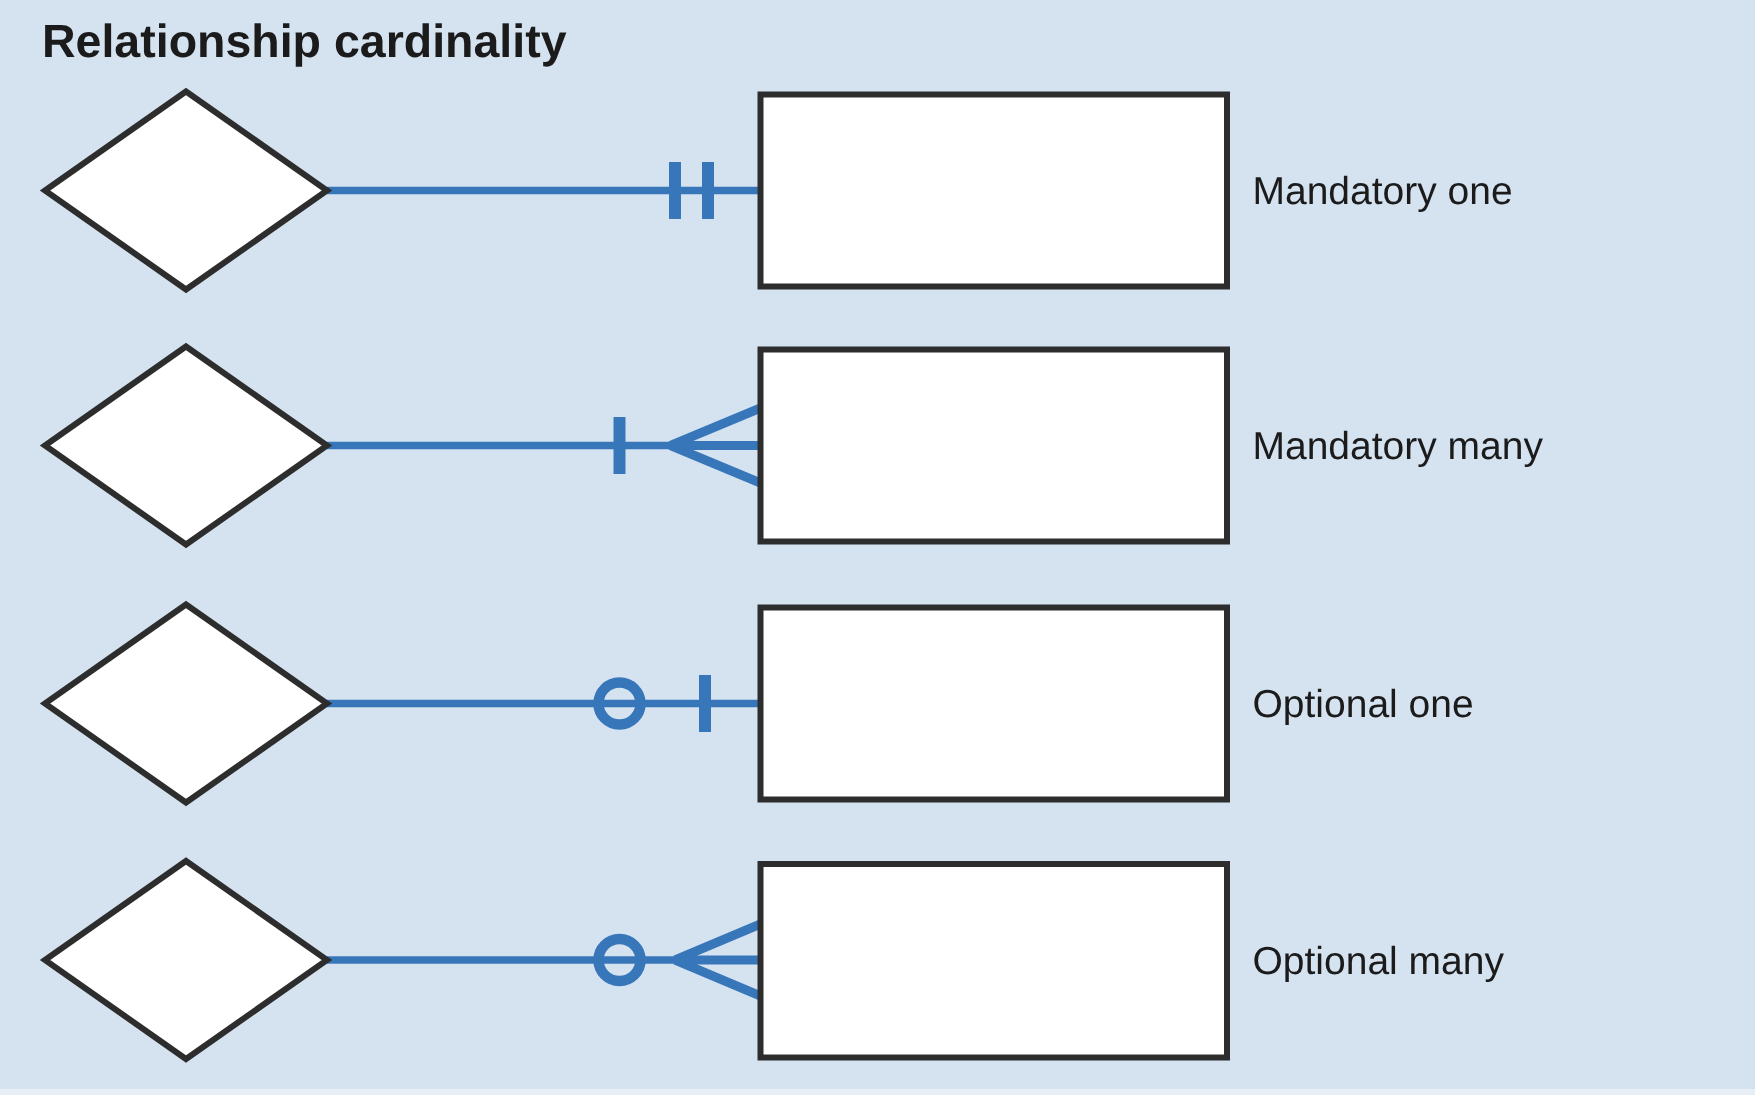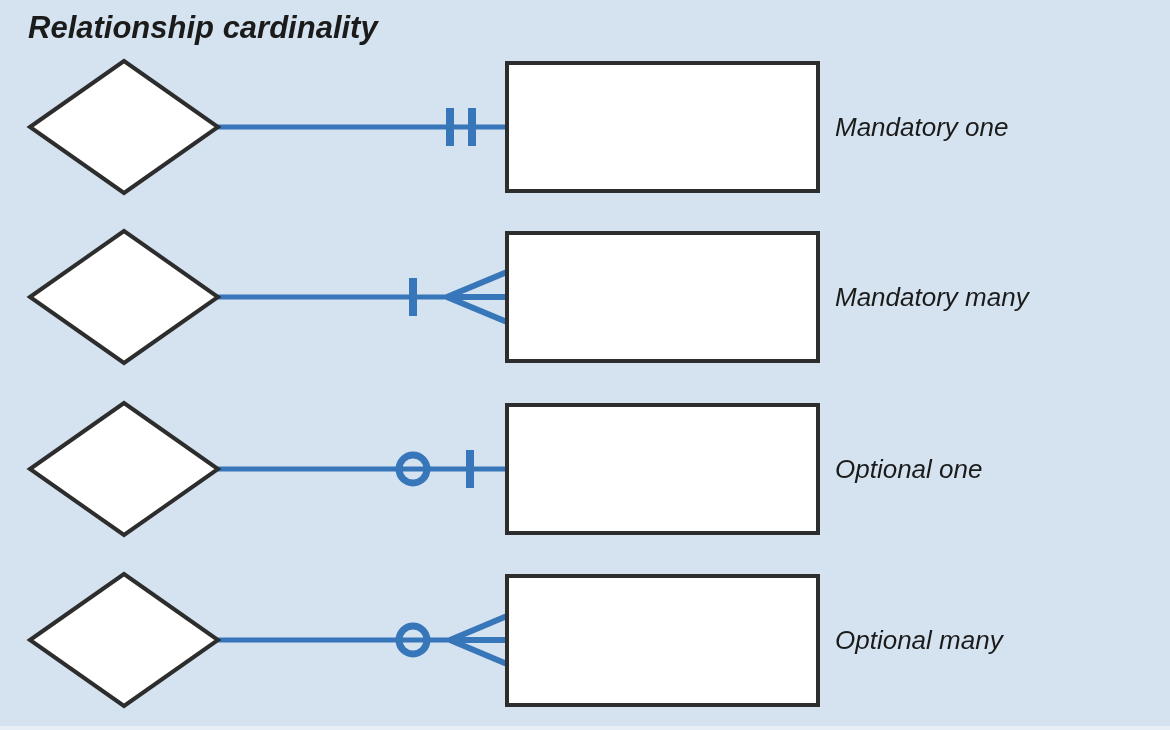--- a/index.html
+++ b/index.html
@@ -3,21 +3,20 @@
 <meta charset="utf-8">
 <style>
   html, body { margin: 0; padding: 0; }
   body { font-family: "Liberation Sans", sans-serif; }
   .canvas {
     position: relative;
     width: 1170px;
     height: 730px;
     background: var(--background, #d5e3f0);
     overflow: hidden;
-    font-style: italic;
   }
   svg { display: block; }
   .shape {
     fill: var(--shape_fill, #ffffff);
     stroke: var(--shape_border, #2d2d2d);
     stroke-width: 4;
   }
   .conn {
     stroke: var(--line, #3876ba);
     stroke-width: 5;

